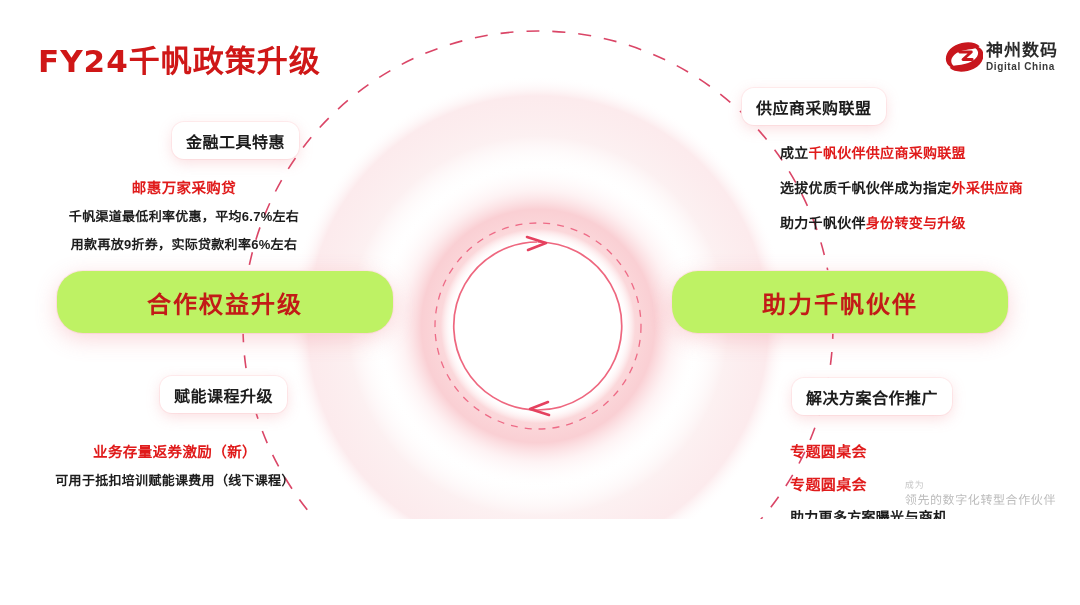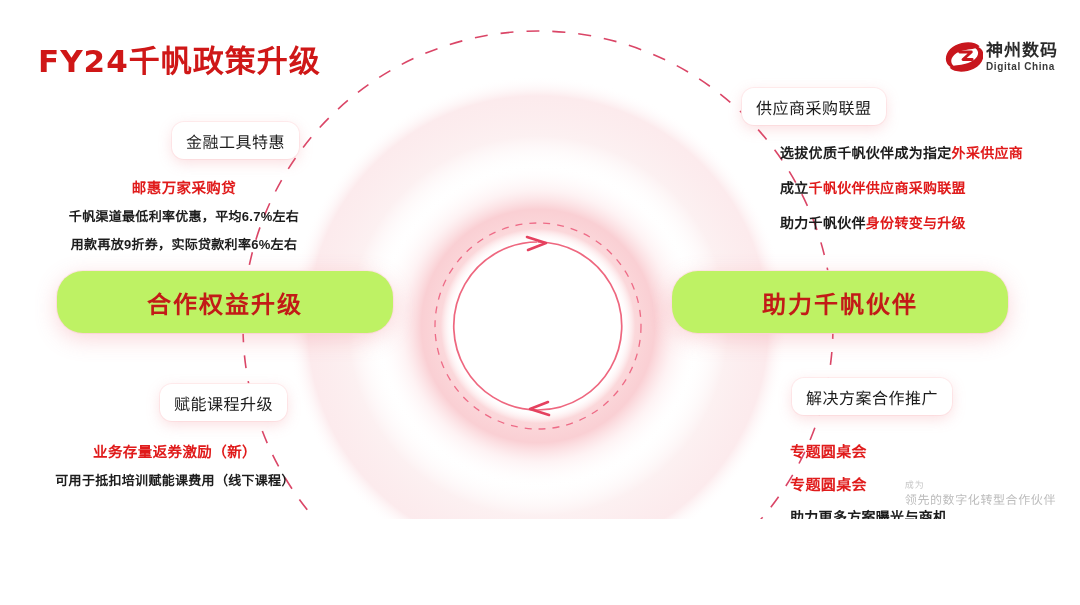--- a/index.html
+++ b/index.html
@@ -51,24 +51,24 @@
   }
   .main-card .label{font-size:24px;font-weight:bold;color:#c21b17;letter-spacing:2px;}
   #card-left{left:57px;top:271px;width:336px;}
   #card-right{left:672px;top:271px;width:336px;}
 
   .pill{
     position:absolute;height:37px;border-radius:12px;background:#fff;
     box-shadow:0 4px 14px rgba(240,140,147,.28), 0 0 0 1px rgba(255,240,241,.9);
     display:flex;align-items:center;justify-content:center;padding:0 14px;
   }
-  .pill .label{font-size:16px;font-weight:normal;color:#1c1c1c;letter-spacing:.5px;}
+  .pill .label{font-size:16px;font-weight:bold;color:#1c1c1c;letter-spacing:.5px;}
 
   #pill-finance{left:172px;top:122px;}
-  #pill-course{left:160px;top:384px;}
+  #pill-course{left:160px;top:376px;}
   #pill-supplier{left:742px;top:88px;}
   #pill-solution{left:792px;top:378px;}
 
   
   .txtblock{position:absolute;}
   .hl{font-size:14.5px;font-weight:bold;color:#e01b1b;letter-spacing:.4px;margin-bottom:9px;}
   .ln{font-size:13px;font-weight:bold;color:#1c1c1c;letter-spacing:.3px;margin-bottom:9px;white-space:nowrap;}
   .ln .r{color:#e01b1b;}
   .ln:last-child{margin-bottom:0;}
 
@@ -164,24 +164,24 @@
     <div class="ln">用款再放9折券，实际贷款利率6%左右</div>
   </div>
 
   <div class="txtblock" id="block-course">
     <div class="hl">业务存量返券激励（新）</div>
     <div class="ln">可用于抵扣培训赋能课费用（线下课程）</div>
   </div>
 
   <div class="txtblock" id="block-supplier">
     <div class="ln">
-      <span>选拔优质千帆伙伴成为指定</span><span class="r">外采供应商</span>
+      <span>成立</span><span class="r">千帆伙伴供应商采购联盟</span>
     </div>
     <div class="ln">
-      <span>成立</span><span class="r">千帆伙伴供应商采购联盟</span>
+      <span>选拔优质千帆伙伴成为指定</span><span class="r">外采供应商</span>
     </div>
     <div class="ln">
       <span>助力千帆伙伴</span><span class="r">身份转变与升级</span>
     </div>
   </div>
 
   <div class="txtblock" id="block-solution">
     <div class="hl">专题圆桌会</div>
     <div class="hl">专题圆桌会</div>
     <div class="ln">助力更多方案曝光与商机</div>

